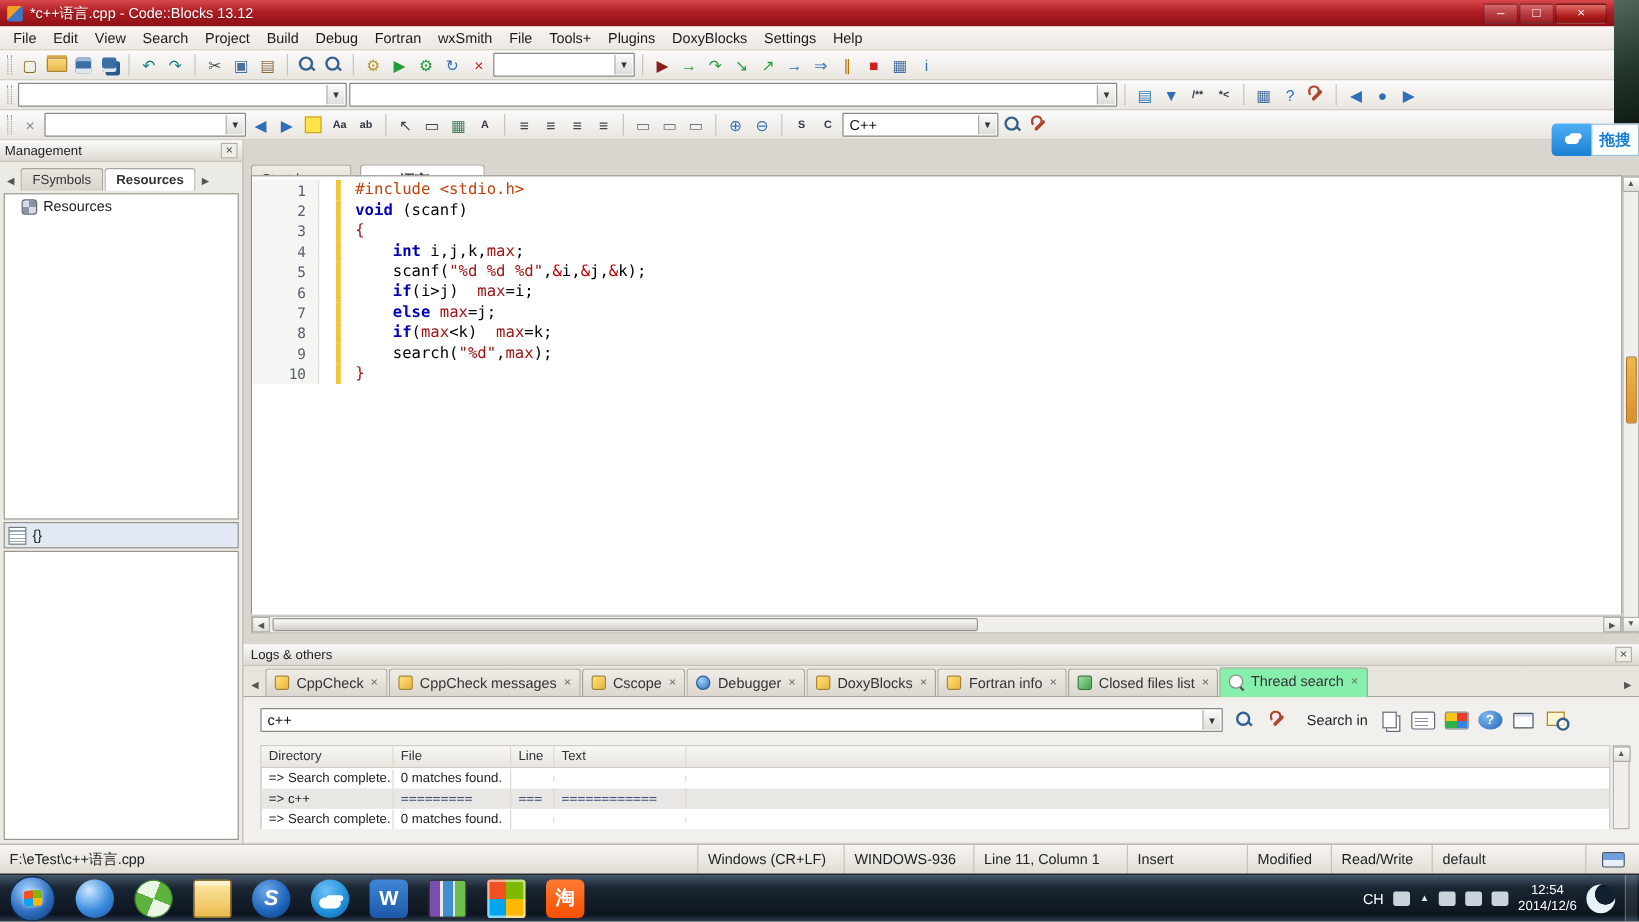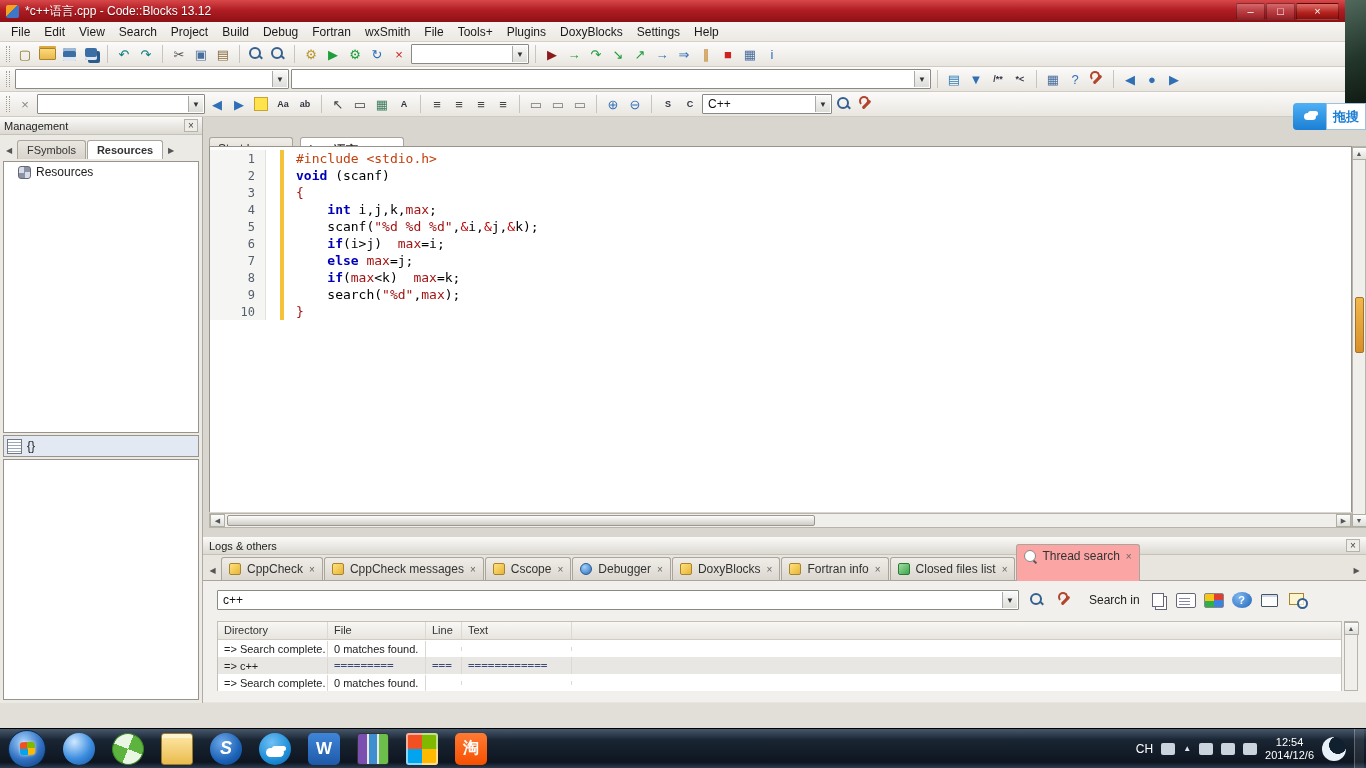--- a/index.html
+++ b/index.html
@@ -90,21 +90,21 @@
 .vs-bottom{margin-top:auto}
 
 
 #logs{position:absolute;left:203px;top:537px;width:1163px;height:166px;background:#e8e5df}
 .l-head{height:18px;display:flex;align-items:center;padding:0 6px;background:linear-gradient(#fafaf8,#dcd9d2);border-bottom:1px solid #c5c2ba;font-size:11px}
 .l-close{margin-left:auto;width:14px;height:13px;display:flex;align-items:center;justify-content:center;font-size:10px;color:#444;border:1px solid #b5b2aa;background:#efede8}
 .l-tabs{height:26px;display:flex;align-items:flex-end;gap:1px;padding:0 2px;border-bottom:1px solid #a9a59c}
 .l-arrow{width:15px;height:20px;display:flex;align-items:center;justify-content:center;font-size:8px;color:#555}
 .l-tab{display:flex;align-items:center;gap:6px;padding:4px 7px;font-size:12px;background:linear-gradient(#f0ede8,#dbd7cf);
  border:1px solid #a9a59c;border-bottom:none;border-radius:3px 3px 0 0;color:#333;white-space:nowrap}
-.l-tab.active{background:#fca5a5;margin-bottom:-1px;padding-bottom:18px}
+.l-tab.active{background:#86efac;margin-bottom:-1px;padding-bottom:6px}
 .ti{width:12px;height:12px;border-radius:2px;flex:0 0 auto}
 .ti-y{background:linear-gradient(135deg,#ffe27a,#e8b43b);border:1px solid #a8842e}
 .ti-b{background:radial-gradient(circle at 35% 30%,#9fd0ff,#2f6fb8);border:1px solid #2a5a93;border-radius:50%}
 .ti-g{background:linear-gradient(135deg,#9fe09f,#3fa44f);border:1px solid #2c7a38}
 .ti-m{position:relative;background:#fff;border:1px solid #888;border-radius:50%}
 .ti-m::after{content:"";position:absolute;right:-2px;bottom:-2px;width:4px;height:2px;background:#555;transform:rotate(45deg)}
 .l-body{position:relative;height:121px;background:#f2f0ec}
 .l-search{position:absolute;left:14px;top:7px;right:10px;height:24px;display:flex;align-items:center;gap:8px}
 .l-combo{width:802px}
 .srch-label{font-size:12px;color:#222;margin-left:6px}
@@ -459,20 +459,33 @@
               <span class="td cfill"></span>
             </div>
           </div>
       </div>
       <div class="l-scroll">
           <span class="sarrow">▲</span>
         </div>
     </div>
   </div>
 
+  <div id="statusbar">
+      <span class="sb sb-path">F:\eTest\c++语言.cpp</span>
+      <span class="sb" style="width: 122px;">Windows (CR+LF)</span>
+      <span class="sb" style="width: 108px;">WINDOWS-936</span>
+      <span class="sb" style="width: 128px;">Line 11, Column 1</span>
+      <span class="sb" style="width: 100px;">Insert</span>
+      <span class="sb" style="width: 70px;">Modified</span>
+      <span class="sb" style="width: 84px;">Read/Write</span>
+      <span class="sb" style="width: 128px;">default</span>
+      <span class="sb sb-flag">
+        <span class="flagchip"></span>
+      </span>
+    </div>
 
   <div id="taskbar">
       <div class="orb">
         <span class="orbflag"></span>
       </div>
       <div class="tk tk-sphere"></div>
       <div class="tk tk-pinwheel"></div>
       <div class="tk tk-folder"></div>
       <div class="tk tk-sogou">S</div>
       <div class="tk tk-cloud"></div>

